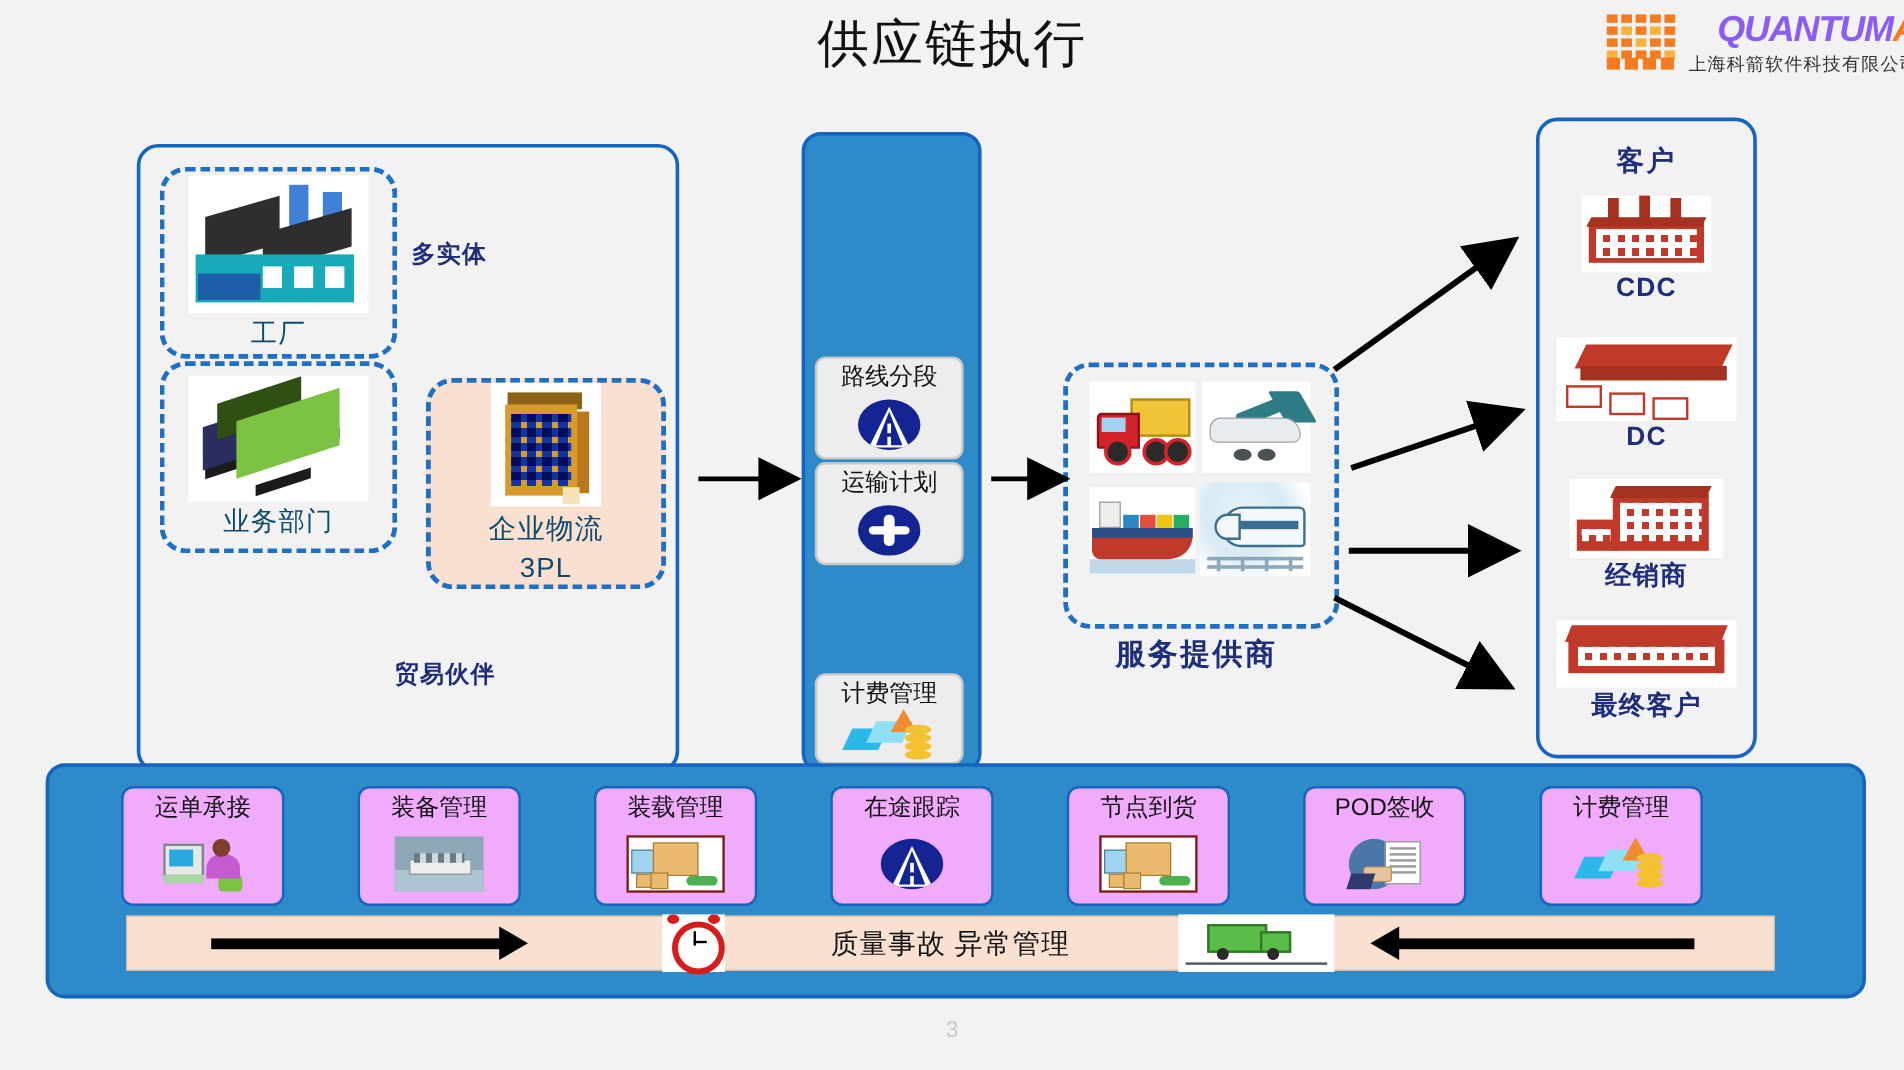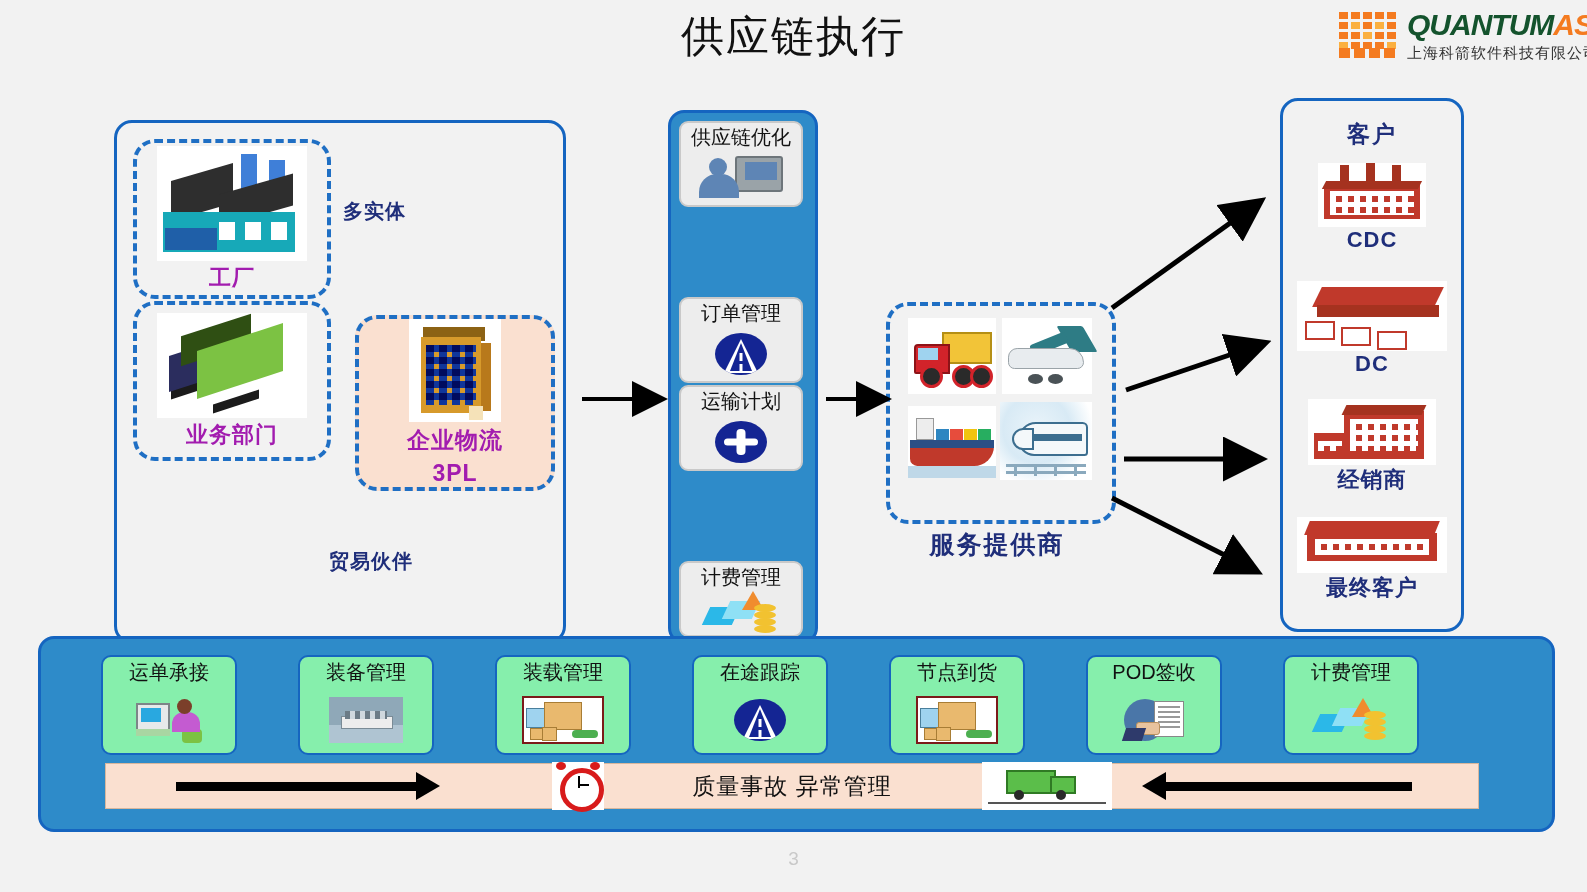--- a/index.html
+++ b/index.html
@@ -16,37 +16,37 @@
     position:absolute;left:0;top:8px;width:1587px;text-align:center;
     font-size:43px;color:#111;letter-spacing:2px;
   }
   #logo{position:absolute;right:18px;top:8px;width:230px;height:62px;}
   #logo .grid{display:grid;grid-template-columns:repeat(5,9px);
     grid-template-rows:repeat(5,7px);gap:3px;position:absolute;left:0;top:4px;}
   #logo .grid i{display:block;width:9px;height:7px;background:#F47B20;}
   #logo .grid i.lt{background:#FBB040;}
   #logo .wordmark{position:absolute;left:68px;top:0px;font-size:30px;
     font-weight:bold;letter-spacing:-1px;font-style:italic;}
-  #logo .wordmark .q{color:#14532d;}
+  #logo .wordmark .q{color:#8b5cf6;margin-left:24px;}
   #logo .wordmark .a{color:#F47B20;}
   #logo .cn{position:absolute;left:68px;top:36px;font-size:15px;color:#333;
     letter-spacing:1px;white-space:nowrap;}
   #logo .barrow{position:absolute;left:0px;top:40px;display:flex;gap:4px;}
   #logo .barrow i{display:block;width:11px;height:10px;background:#F47B20;}
 
   
   .solidbox{border:3px solid #1565C0;border-radius:18px;background:#f2f2f2;}
   .dashbox{border:4px dashed #1F6FC4;border-radius:22px;background:transparent;}
 
   
   #left-panel{left:114px;top:120px;width:446px;height:518px;}
   .ent-box{position:absolute;}
   .ent-inner{position:absolute;left:0;top:0;right:0;bottom:0;
     display:flex;flex-direction:column;align-items:center;justify-content:center;}
-  .ent-label{font-size:22px;font-weight:bold;color:#a21caf;margin-top:2px;
+  .ent-label{font-size:22px;font-weight:normal;color:#0c4a6e;margin-top:2px;
     letter-spacing:1px;text-align:center;}
   .side-label{position:absolute;font-size:20px;font-weight:bold;color:#1F2E7A;
     letter-spacing:1px;}
 
   
   .pic{background:#ffffff;position:relative;overflow:hidden;}
 
   
   .pic-factory{width:150px;height:115px;}
   .pic-factory .stack{position:absolute;width:16px;background:#3F7FD8;}
@@ -229,21 +229,21 @@
      repeating-linear-gradient(to right,#ffffff 0 6px,transparent 6px 12px),
      repeating-linear-gradient(to bottom,#ffffff 0 5px,transparent 5px 11px);
      background-blend-mode:lighten;}
   .rb-stack{position:absolute;width:9px;background:#A5321F;}
   .wtruck{position:absolute;width:26px;height:15px;background:#fff;
     border:2px solid #C0392B;}
 
   
   #bottom-bar{left:38px;top:636px;width:1511px;height:190px;
     background:#2E8BC9;border:3px solid #1565C0;border-radius:16px;}
-  .bcard{position:absolute;top:16px;width:132px;height:96px;background:#86efac;
+  .bcard{position:absolute;top:16px;width:132px;height:96px;background:#f0abfc;
     border:2px solid #1565C0;border-radius:10px;
     display:flex;flex-direction:column;align-items:center;}
   .bcard-label{font-size:20px;color:#111;margin-top:2px;white-space:nowrap;}
   .bcard-icon{flex:1;display:flex;align-items:center;justify-content:center;}
 
   .ic-oper{width:66px;height:46px;position:relative;}
   .ic-oper .m{position:absolute;left:0;top:6px;width:30px;height:24px;
     background:#E6E9EA;border:2px solid #7d8588;}
   .ic-oper .sc{position:absolute;left:5px;top:11px;width:20px;height:14px;background:#29A8E0;}
   .ic-oper .kb{position:absolute;left:0;top:32px;width:34px;height:7px;background:#A9D6A2;}
@@ -394,35 +394,24 @@
           <div class="wins"></div>
         <div style="position:absolute;left:60px;bottom:2px;width:14px;height:14px;background:#F5E2B8;"></div>
       </div>
       <div class="ent-label" style="font-size:23px;margin-top:3px;">企业物流</div>
       <div class="ent-label" style="font-size:23px;margin-top:4px;">3PL</div>
     </div>
   </div>
 </div>
 
 <div class="abs" id="center-col">
-  <div class="mod" style="top:8px;height:82px;">
-    <div class="mod-label">供应链优化</div>
-    <div class="mod-icon">
-        <div class="ic-person-pc">
-      <div class="mon"></div>
-          <div class="scr"></div>
-          <div class="head"></div>
-          <div class="bod"></div>
-        </div>
-      </div>
-  </div>
 
 
   <div class="mod" style="top:184px;height:82px;">
-    <div class="mod-label">订单管理</div>
+    <div class="mod-label">路线分段</div>
     <div class="mod-icon">
         <div class="ic-road">
       <div class="tri"></div>
           <div class="tri2"></div>
           <div class="dash"></div>
         </div>
       </div>
   </div>
 
   <div class="mod" style="top:272px;height:82px;">

